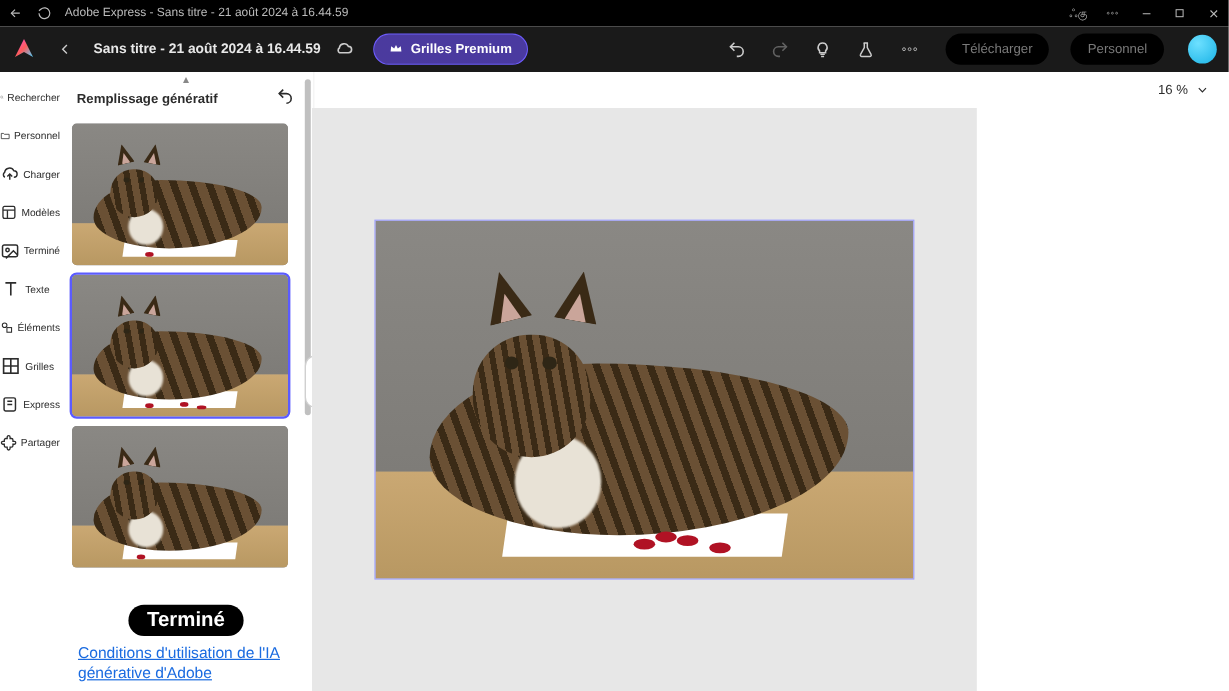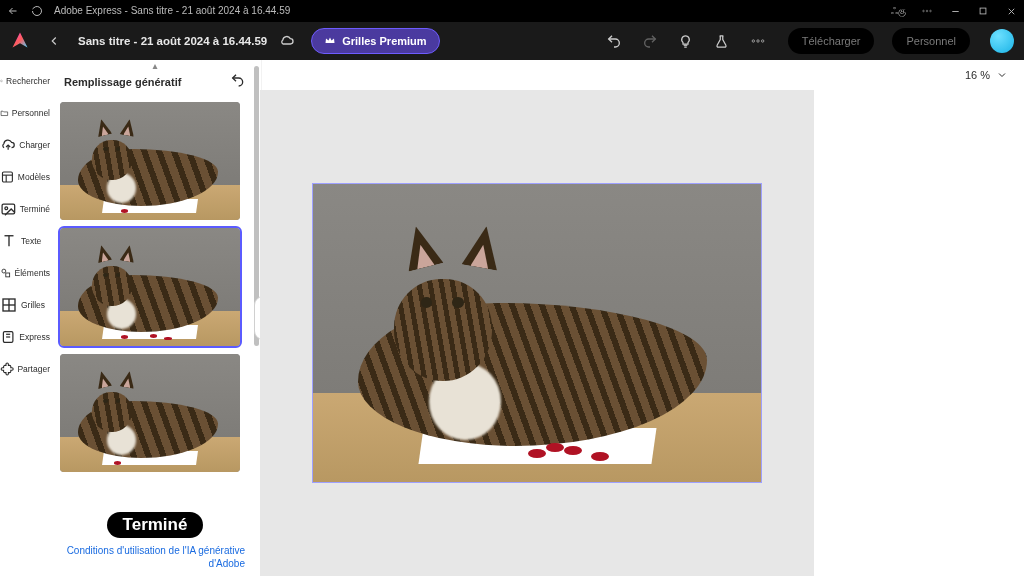--- a/index.html
+++ b/index.html
@@ -36,21 +36,21 @@
   .panel-head { display:flex; align-items:center; justify-content:space-between; padding:12px 14px 4px 14px; }
   .panel-head h3 { font-size:11px; font-weight:600; }
   .panel-head .undo-mini { cursor:pointer; }
   .panel-head .undo-mini svg { stroke:#2c2c2c; fill:none; }
   .panel-scroll-indicator { position:absolute; top:0; left:50%; transform:translateX(-50%); color:#888; font-size:10px; }
   .panel-body { padding:6px 12px 0 12px; overflow-y:auto; }
   .thumb { width:180px; height:118px; border-radius:4px; margin-bottom:8px; transform:translateX(-2px); overflow:hidden; cursor:pointer; position:relative; background:#888; }
   .thumb.selected { outline:2px solid #5b5bff; outline-offset:0; }
   .panel-footer { margin-top:auto; padding:8px 8px 6px 8px; display:flex; flex-direction:column; align-items:center; gap:6px; border-top:1px solid rgba(0,0,0,0); }
   .done-btn { background:#000; color:#fff; font-size:17px; border:none; border-radius:14px; height:26px; padding:0 16px; font-weight:600; cursor:pointer; }
-  .tos-link { text-align:right; font-size:10px; color:#1a6be0; line-height:1.3; max-width:180px; cursor:pointer; }
+  .tos-link { text-align:left; font-size:13px; color:#1a6be0; line-height:1.3; max-width:180px; cursor:pointer;text-decoration:underline; }
   .panel-scrollbar { position:absolute; right:0; top:0; width:6px; height:100%; }
   .panel-scrollbar .thumb-bar { position:absolute; top:6px; right:1px; width:5px; height:280px; background:#c0c0c0; border-radius:3px; }
   .panel-divider { position:absolute; right:-2px; top:0; width:1px; height:100%; background:rgba(0,0,0,0.05); }
   .panel-grab { position:absolute; right:-12px; top:50%; transform:translateY(-50%); width:18px; height:44px; border:1px solid #d0d0d0; border-radius:9px; background:#fff; display:flex; align-items:center; justify-content:center; cursor:ew-resize; }
   
   .canvas-wrap { flex:1; display:flex; flex-direction:column; background:#fff;text-align:center; }
   .canvas-toolbar { height:30px; display:flex; align-items:center; justify-content:flex-end; padding:0 16px; border-bottom:none; }
   .zoom-ctl { display:flex; align-items:center; gap:6px; font-size:11px; color:#2c2c2c; cursor:pointer; }
   .zoom-ctl svg { stroke:#2c2c2c; fill:none; }
   .stage { flex:1; background:#e7e7e7; display:flex; align-items:center; justify-content:center; margin:0 0 0 0; border-left:none; position:relative; }

